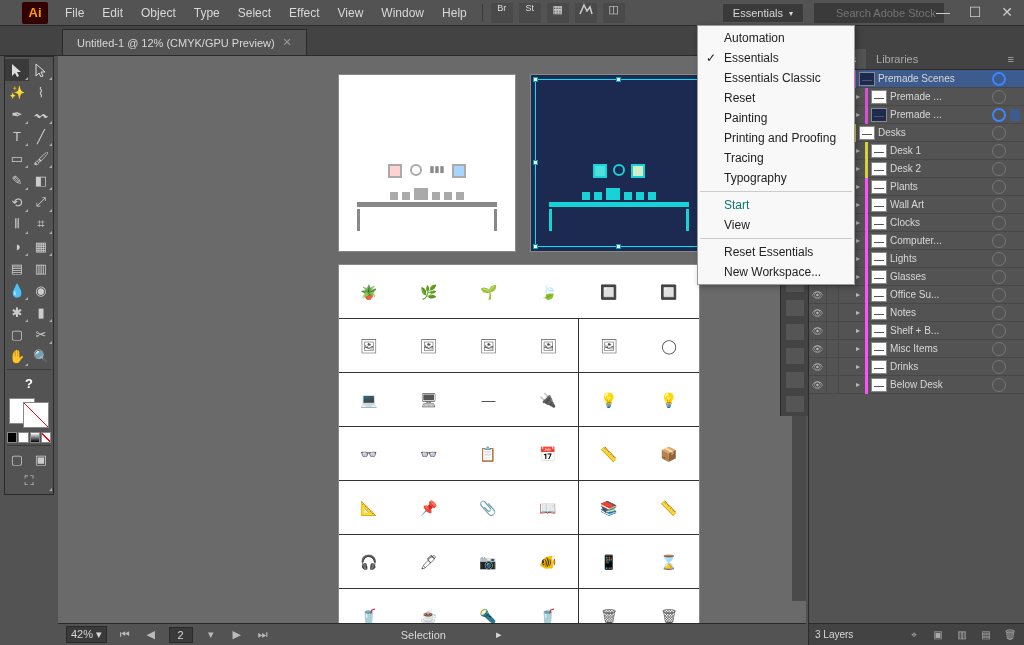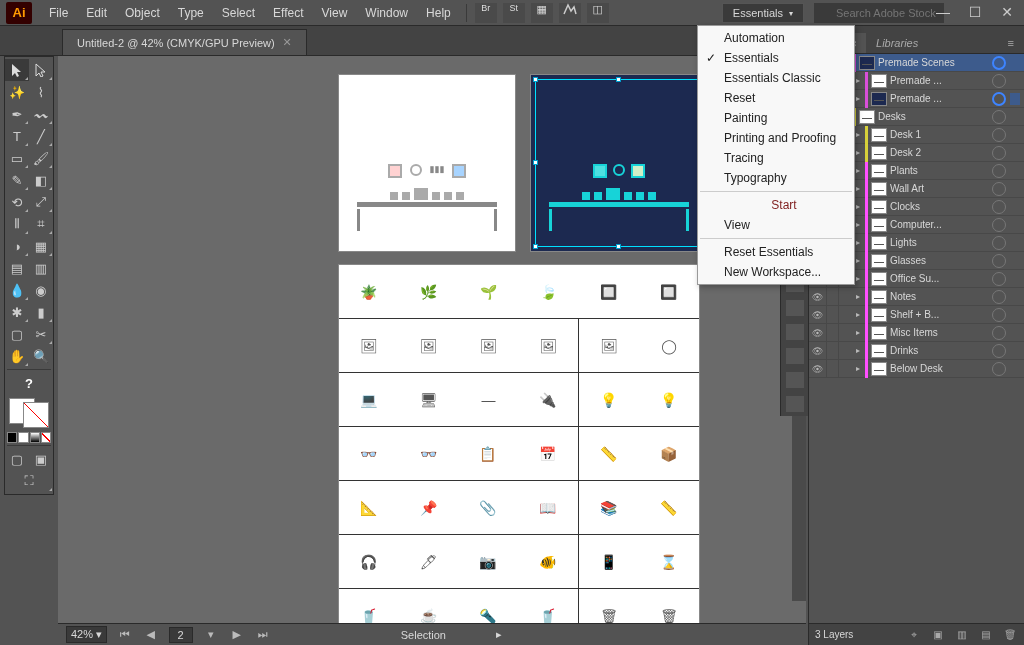--- a/index.html
+++ b/index.html
@@ -1,19 +1,19 @@
 <!DOCTYPE html>
 <html><head>
 <meta charset="utf-8">
 <style>
 * { margin: 0; padding: 0; box-sizing: border-box; font-family: "Segoe UI", Tahoma, sans-serif; }
 body { background: #535353; color: #d8d8d8; font-size: 11px; overflow: hidden; width: 1024px; height: 645px; position: relative; }
 
 
-.menubar { height: 26px; background: #535353; border-bottom: 1px solid #2a2a2a; display: flex; align-items: center; padding: 0 6px; gap: 2px; }
+.menubar { height: 26px; background: #535353; border-bottom: 1px solid #2a2a2a; display: flex; align-items: center; padding: 0 22px; gap: 2px; }
 .app-badge { width: 26px; height: 22px; background: #330000; display: flex; align-items: center; justify-content: center; border-radius: 2px; margin-right: 6px; }
 .app-badge span { color: #ff9a00; font-weight: bold; font-size: 13px; }
 .menubar .mi { padding: 4px 9px; cursor: pointer; font-size: 12px; }
 .menubar .sep { width: 1px; height: 18px; background: #3a3a3a; margin: 0 4px; }
 .menubar .icon-btn { width: 22px; height: 20px; background: #4a4a4a; margin: 0 2px; display: inline-flex; justify-content: center; cursor: pointer; }
 
 .workspace-switcher { position: absolute; right: 220px; top: 3px; background: #3a3a3a; padding: 3px 10px; border: 1px solid #555; display: flex; align-items: center; gap: 6px; cursor: pointer; font-size: 11px; }
 .search-stock { position: absolute; right: 80px; top: 3px; width: 130px; height: 20px; background: #3a3a3a; border: none; padding: 0 5px 0 22px; color: #999; font-size: 11px; }
 .search-stock-icon { position: absolute; right: 192px; top: 7px; color: #999; font-size: 11px; }
 .window-controls { position: absolute; right: 6px; top: 2px; display: flex; gap: 10px; }
@@ -61,21 +61,21 @@
 .ab2 .desk-top, .ab2 .it { background: #17d3d8; }
 .ab2 .desk-leg { border-color: #17d3d8; }
 .pict { width: 14px; height: 14px; border: 2px solid #aaa; background: #ffd2d2; display: inline-block; }
 .pict.b { background: #a8d4ff; }
 .pict.g { background: #d0f0c8; }
 
 
 .right-rail { position: absolute; right: 0; top: 26px; width: 216px; bottom: 0; background: #434343; border-left: 1px solid #2a2a2a; display: flex; flex-direction: column; }
 .side-icons { position: absolute; right: 216px; top: 56px; width: 28px; background: #434343; border-left: 1px solid #2a2a2a; padding: 4px 0; display: flex; flex-direction: column; align-items: center; gap: 8px; z-index: 3; }
 .side-icons div { width: 18px; height: 16px; background: #555; }
-.panel-tabs { display: flex; border-bottom: 1px solid #2a2a2a; height: 24px; align-items: flex-end; padding: 0 4px; margin-top: 4px; font-style: italic; }
+.panel-tabs { display: flex; border-bottom: 1px solid #2a2a2a; height: 24px; align-items: flex-end; padding: 0 4px; margin-top: 20px; }
 .panel-tab { padding: 4px 10px; font-size: 11px; color: #aaa; cursor: pointer; }
 .panel-tab.active { color: #fff; background: #535353; }
 .panel-tab-options { margin-left: auto; padding: 4px 6px; color: #aaa; cursor: pointer; }
 
 .layers { flex: 1; overflow-y: auto; background: #535353; }
 .layer-row { display: flex; align-items: center; height: 18px; border-bottom: 1px solid #484848; position: relative; }
 .layer-row.selected { background: #3d5b8c; }
 .vis { width: 18px; height: 18px; display: flex; align-items: center; justify-content: center; border-right: 1px solid #484848; cursor: pointer; }
 .vis::before { content: "👁"; font-size: 9px; color: #bbb; }
 .lock { width: 12px; border-right: 1px solid #484848; height: 18px; }
@@ -97,21 +97,21 @@
 .statusbar { position: absolute; left: 58px; right: 218px; bottom: 0; height: 22px; background: #535353; border-top: 1px solid #2a2a2a; display: flex; align-items: center; padding: 0 8px; gap: 10px; font-size: 11px; }
 .statusbar .zoom-sel { background: #3a3a3a; border: 1px solid #2a2a2a; padding: 1px 4px; }
 .statusbar .nav-btn { width: 16px; text-align: center; cursor: pointer; color: #bbb; }
 .statusbar .artnum { background: #3a3a3a; border: 1px solid #2a2a2a; padding: 1px 8px; }
 .statusbar .sel-info { margin-left: 120px; }
 
 
 .workspace-menu { position: absolute; left: 697px; top: 25px; width: 158px; background: #f8f8f8; border: 1px solid #999; box-shadow: 2px 2px 6px rgba(0,0,0,.3); z-index: 100; color: #222; padding: 2px 0; }
 .wm-item { padding: 3px 10px 3px 26px; font-size: 12px; cursor: pointer; position: relative; }
 .wm-item.checked::before { content: "✓"; position: absolute; left: 8px; color: #222; }
-.wm-item.disabled { color: #7f1d1d; cursor: default; text-align: center; }
+.wm-item.disabled { color: #0f766e; cursor: default; }
 .wm-sep { height: 1px; background: #ccc; margin: 3px 2px; }
 
 
 .vscroll { position: absolute; right: 0; top: 0; bottom: 22px; width: 14px; background: #4a4a4a; }
 .vscroll .thumb { position: absolute; left: 2px; right: 2px; top: 100px; height: 200px; background: #6a6a6a; border-radius: 3px; }
 
 svg { display: block; }
 </style>
 </head>
 <body>
@@ -155,21 +155,21 @@
 <input class="search-stock" placeholder="Search Adobe Stock" style="">
 
 <div class="window-controls">
   <div>―</div>
   <div>☐</div>
   <div>✕</div>
 </div>
 
 <div class="tabbar">
   <div class="doc-tab">
-    <span>Untitled-2 @ 42% (CMYK/GPU Preview)</span>
+    <span>Untitled-1 @ 12% (CMYK/GPU Preview)</span>
     <span class="close">✕</span>
   </div>
 </div>
 
 <div class="toolbar">
   <div class="tool-row">
       <div class="tool active">
         <svg width="12" height="14" viewBox="0 0 12 14">
           <path d="M1 1 L1 13 L4 10 L6 14 L8 13 L6 9 L10 9 Z" fill="#ddd"></path>
         </svg>

